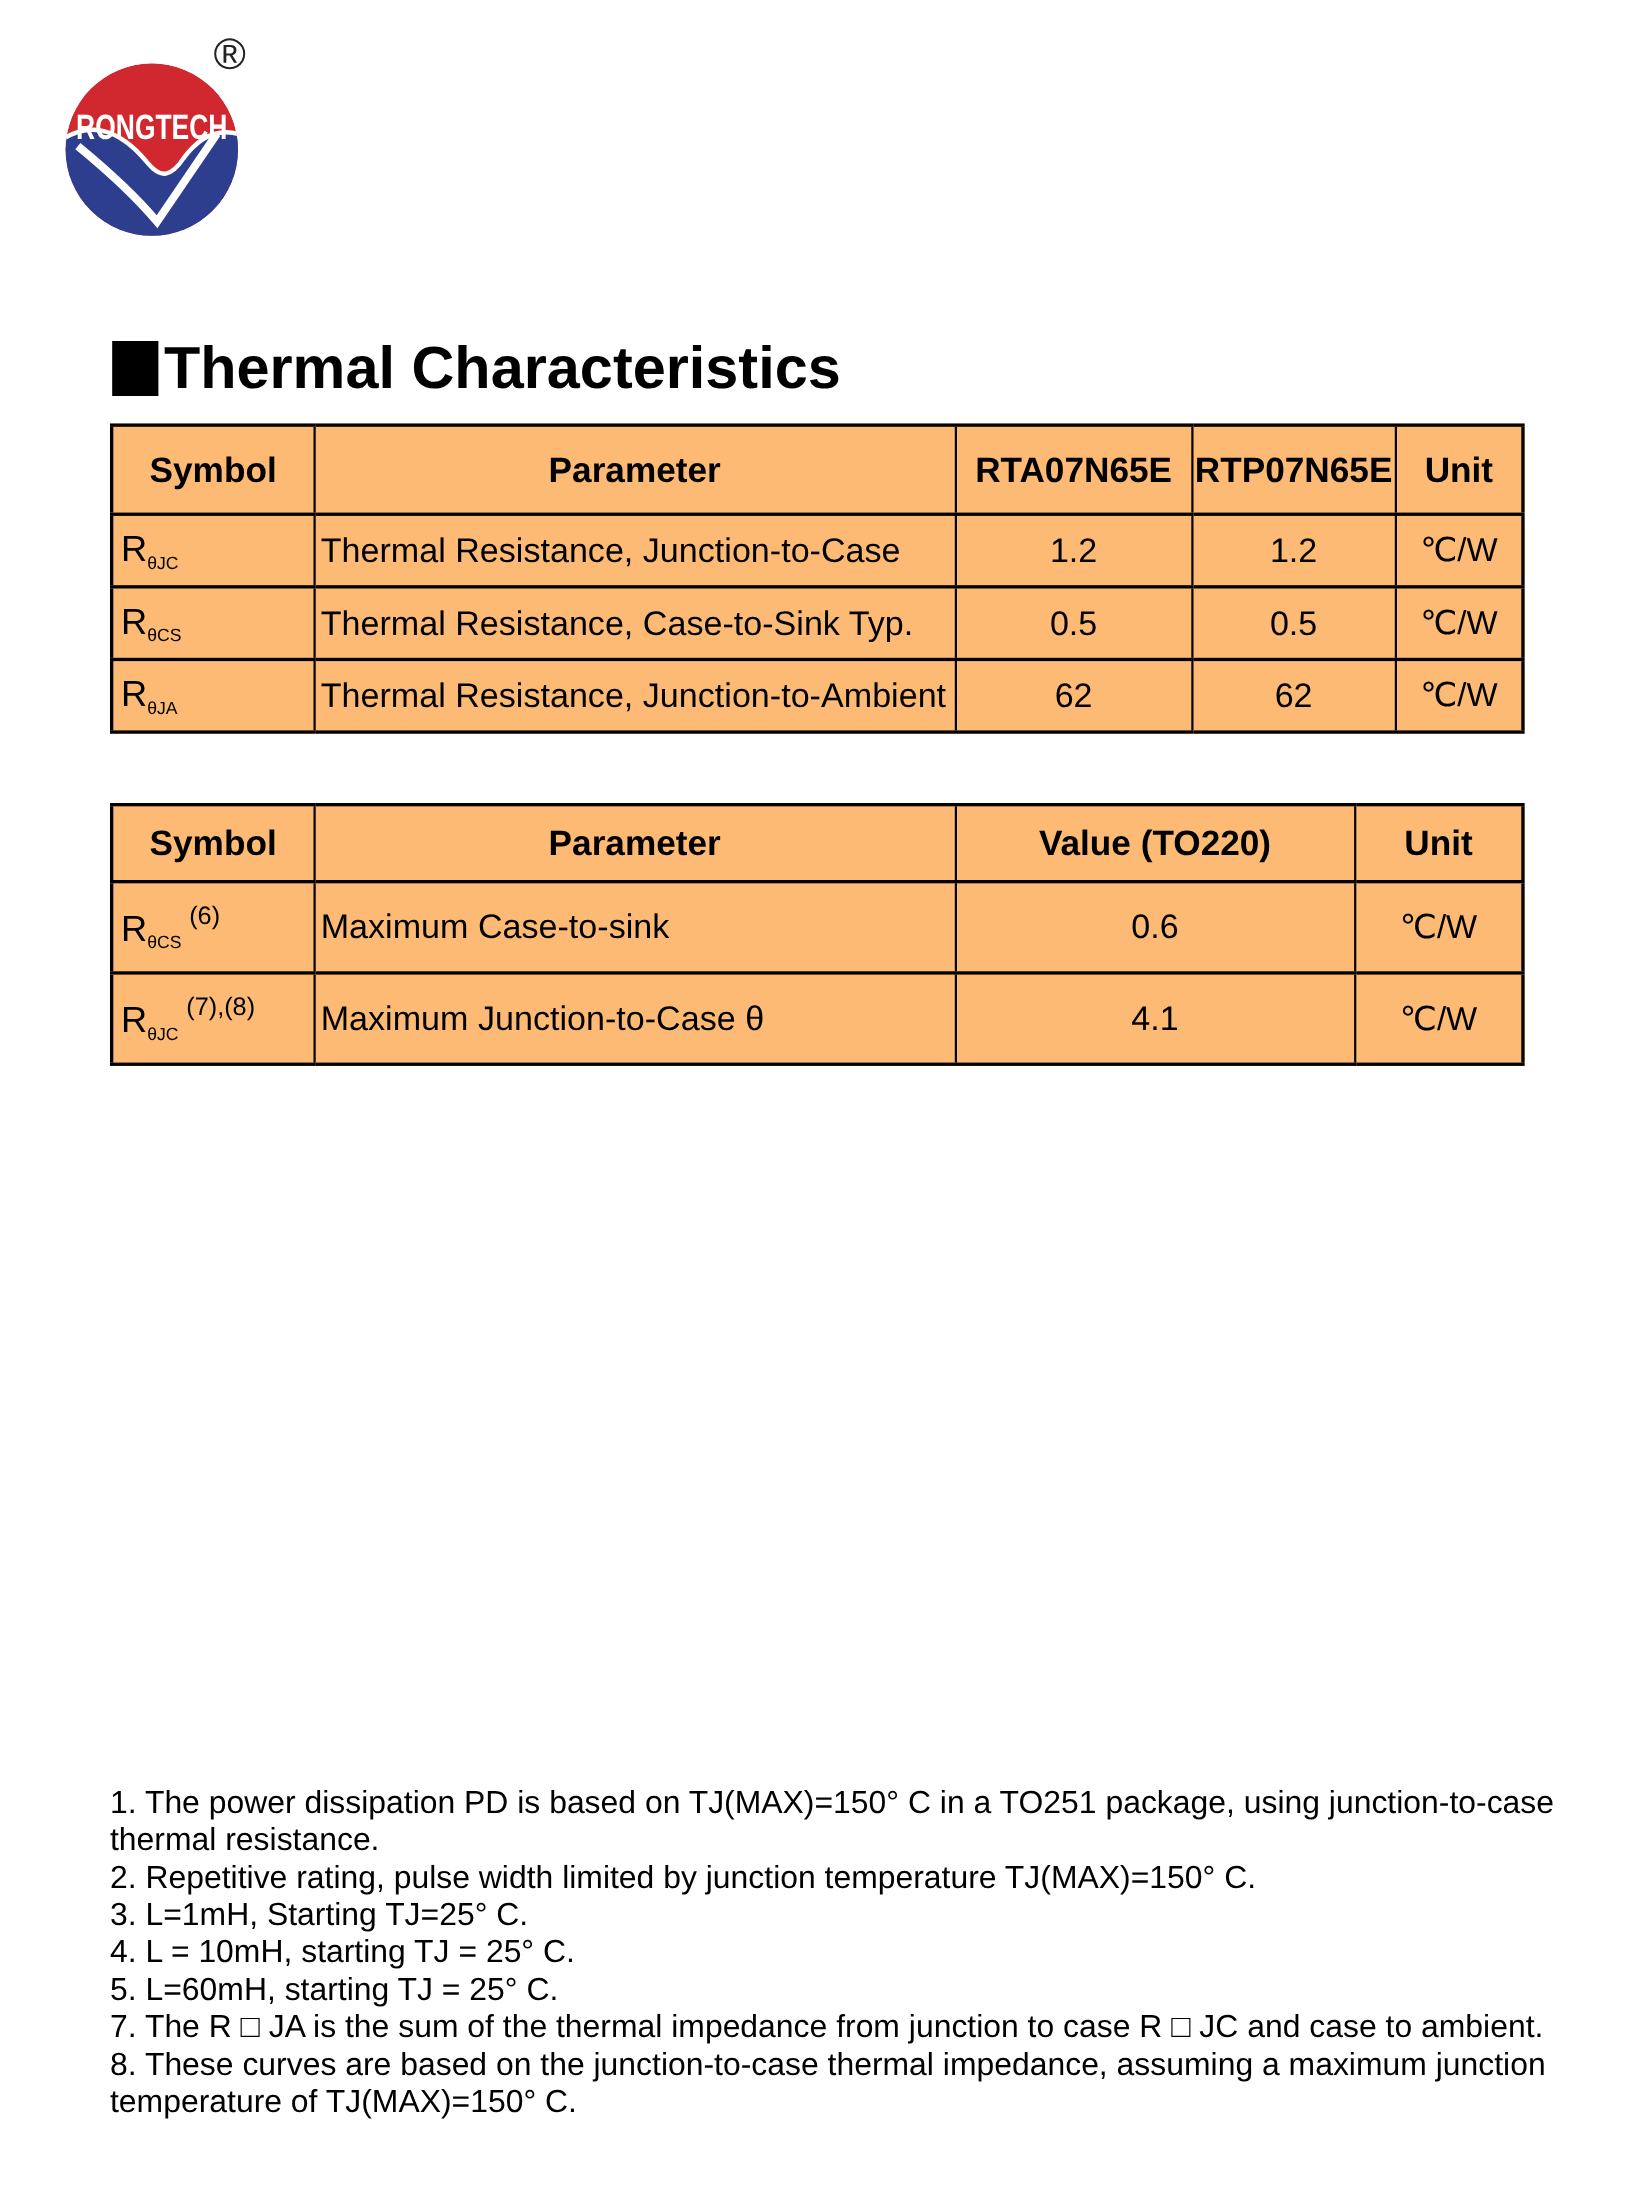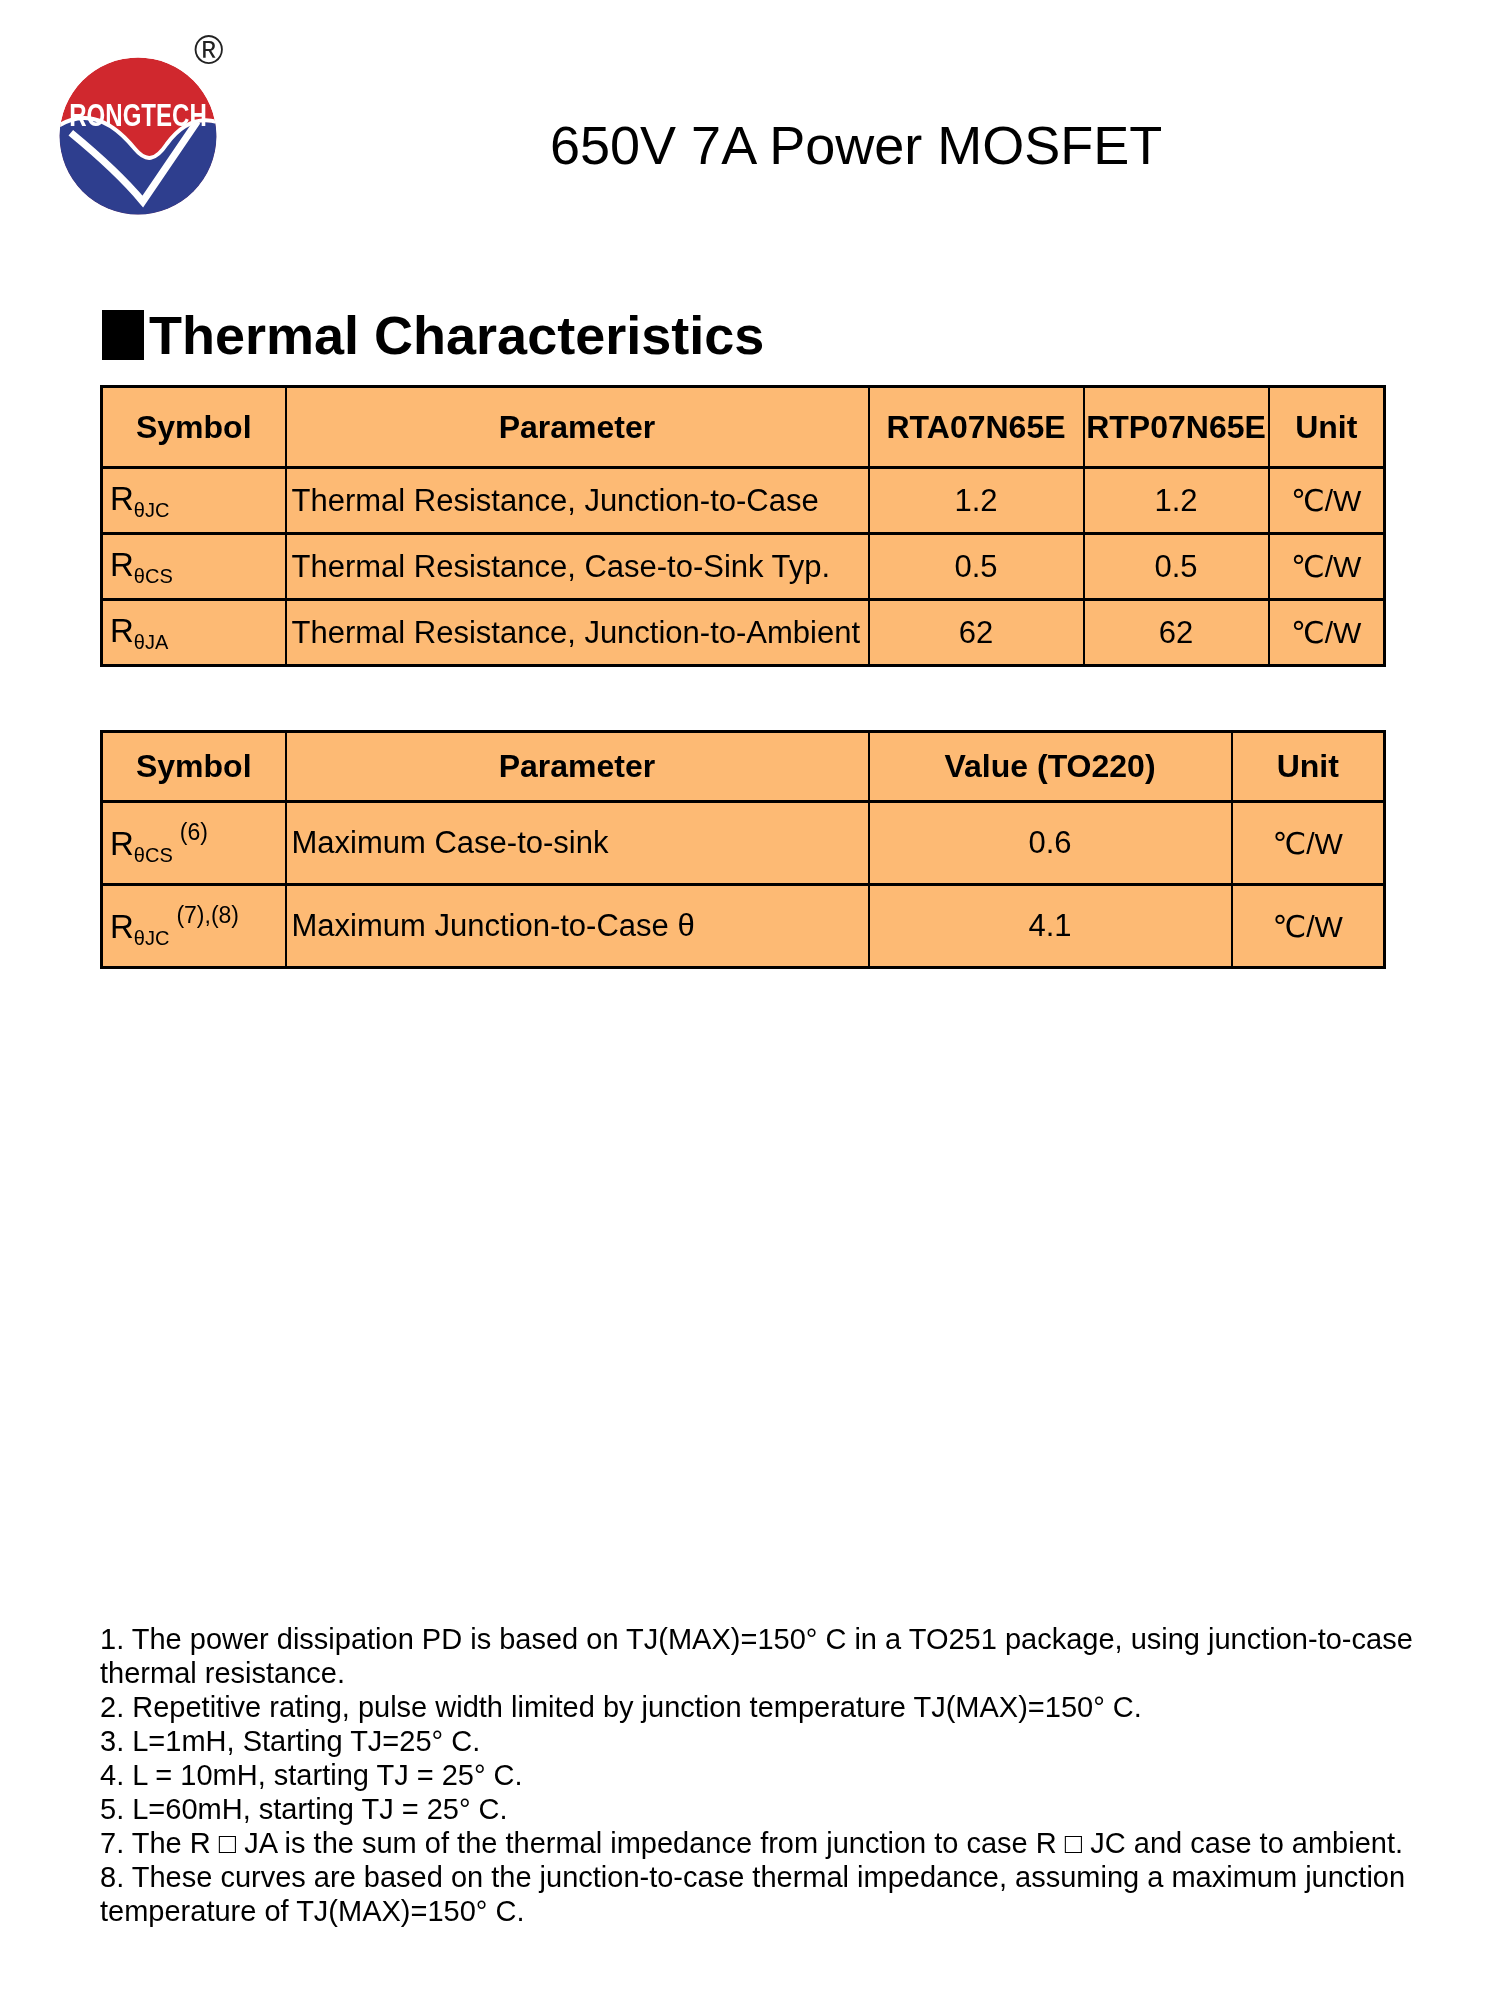--- a/index.html
+++ b/index.html
@@ -24,21 +24,21 @@
   .dtable th,.dtable td{border-left:2px solid #000;border-right:2px solid #000;border-top:3px solid #000;border-bottom:3px solid #000;padding:0;overflow:hidden;}
   .dtable th{font-size:32px;font-weight:bold;text-align:center;}
   #table1 tr.hdr{height:81px;}
   #table1 tr.row{height:66px;}
   #table2 tr.hdr{height:70px;}
   #table2 tr.row{height:83px;}
   td.sym{text-align:left;padding-left:7px;font-size:33px;white-space:nowrap;}
   td.param{text-align:left;padding-left:5px;font-size:31px;white-space:nowrap;}
   td.val{text-align:center;font-size:31px;}
   td.unit{text-align:center;font-size:30px;}
-  .sb{font-size:20px;vertical-align:-7px;}
+  .sb{font-size:16px;vertical-align:-7px;}
   .sp{font-size:23px;vertical-align:15px;margin-left:7px;}
 
   
   .notes{position:absolute;left:100px;top:1622px;width:1330px;font-size:29px;line-height:34px;}
   .note{margin:0;}
 </style>
 </head>
 <body>
 
 <div class="page">
@@ -54,21 +54,20 @@
         <circle cx="100" cy="100" r="98" fill="#d0282e"></circle>
         <path d="M -4 92 C 28 70 62 76 96 118 C 110 135 122 133 136 112 C 158 82 182 78 204 86 L 204 204 L -4 204 Z" fill="#2e3e8e"></path>
         <path d="M -4 90 C 28 68 62 74 96 116 C 110 133 122 131 136 110 C 158 80 182 76 204 84" fill="none" stroke="#ffffff" stroke-width="5"></path>
         <path d="M 16 96 C 50 124 86 158 106 182 L 174 82" fill="none" stroke="#ffffff" stroke-width="9"></path>
         <text x="100" y="88" font-size="40" font-weight="bold" fill="#ffffff" text-anchor="middle" textLength="172" lengthAdjust="spacingAndGlyphs">RONGTECH</text>
       </g>
     </svg>
   </div>
   <span class="reg">®</span>
 
-  <h1 class="title">650V 7A Power MOSFET</h1>
 
   <div class="heading">
     <span class="bullet"></span>
     <span>Thermal Characteristics</span>
   </div>
 
   <table class="dtable" id="table1">
     <colgroup>
         <col style="width:184px">
         <col style="width:583px">

